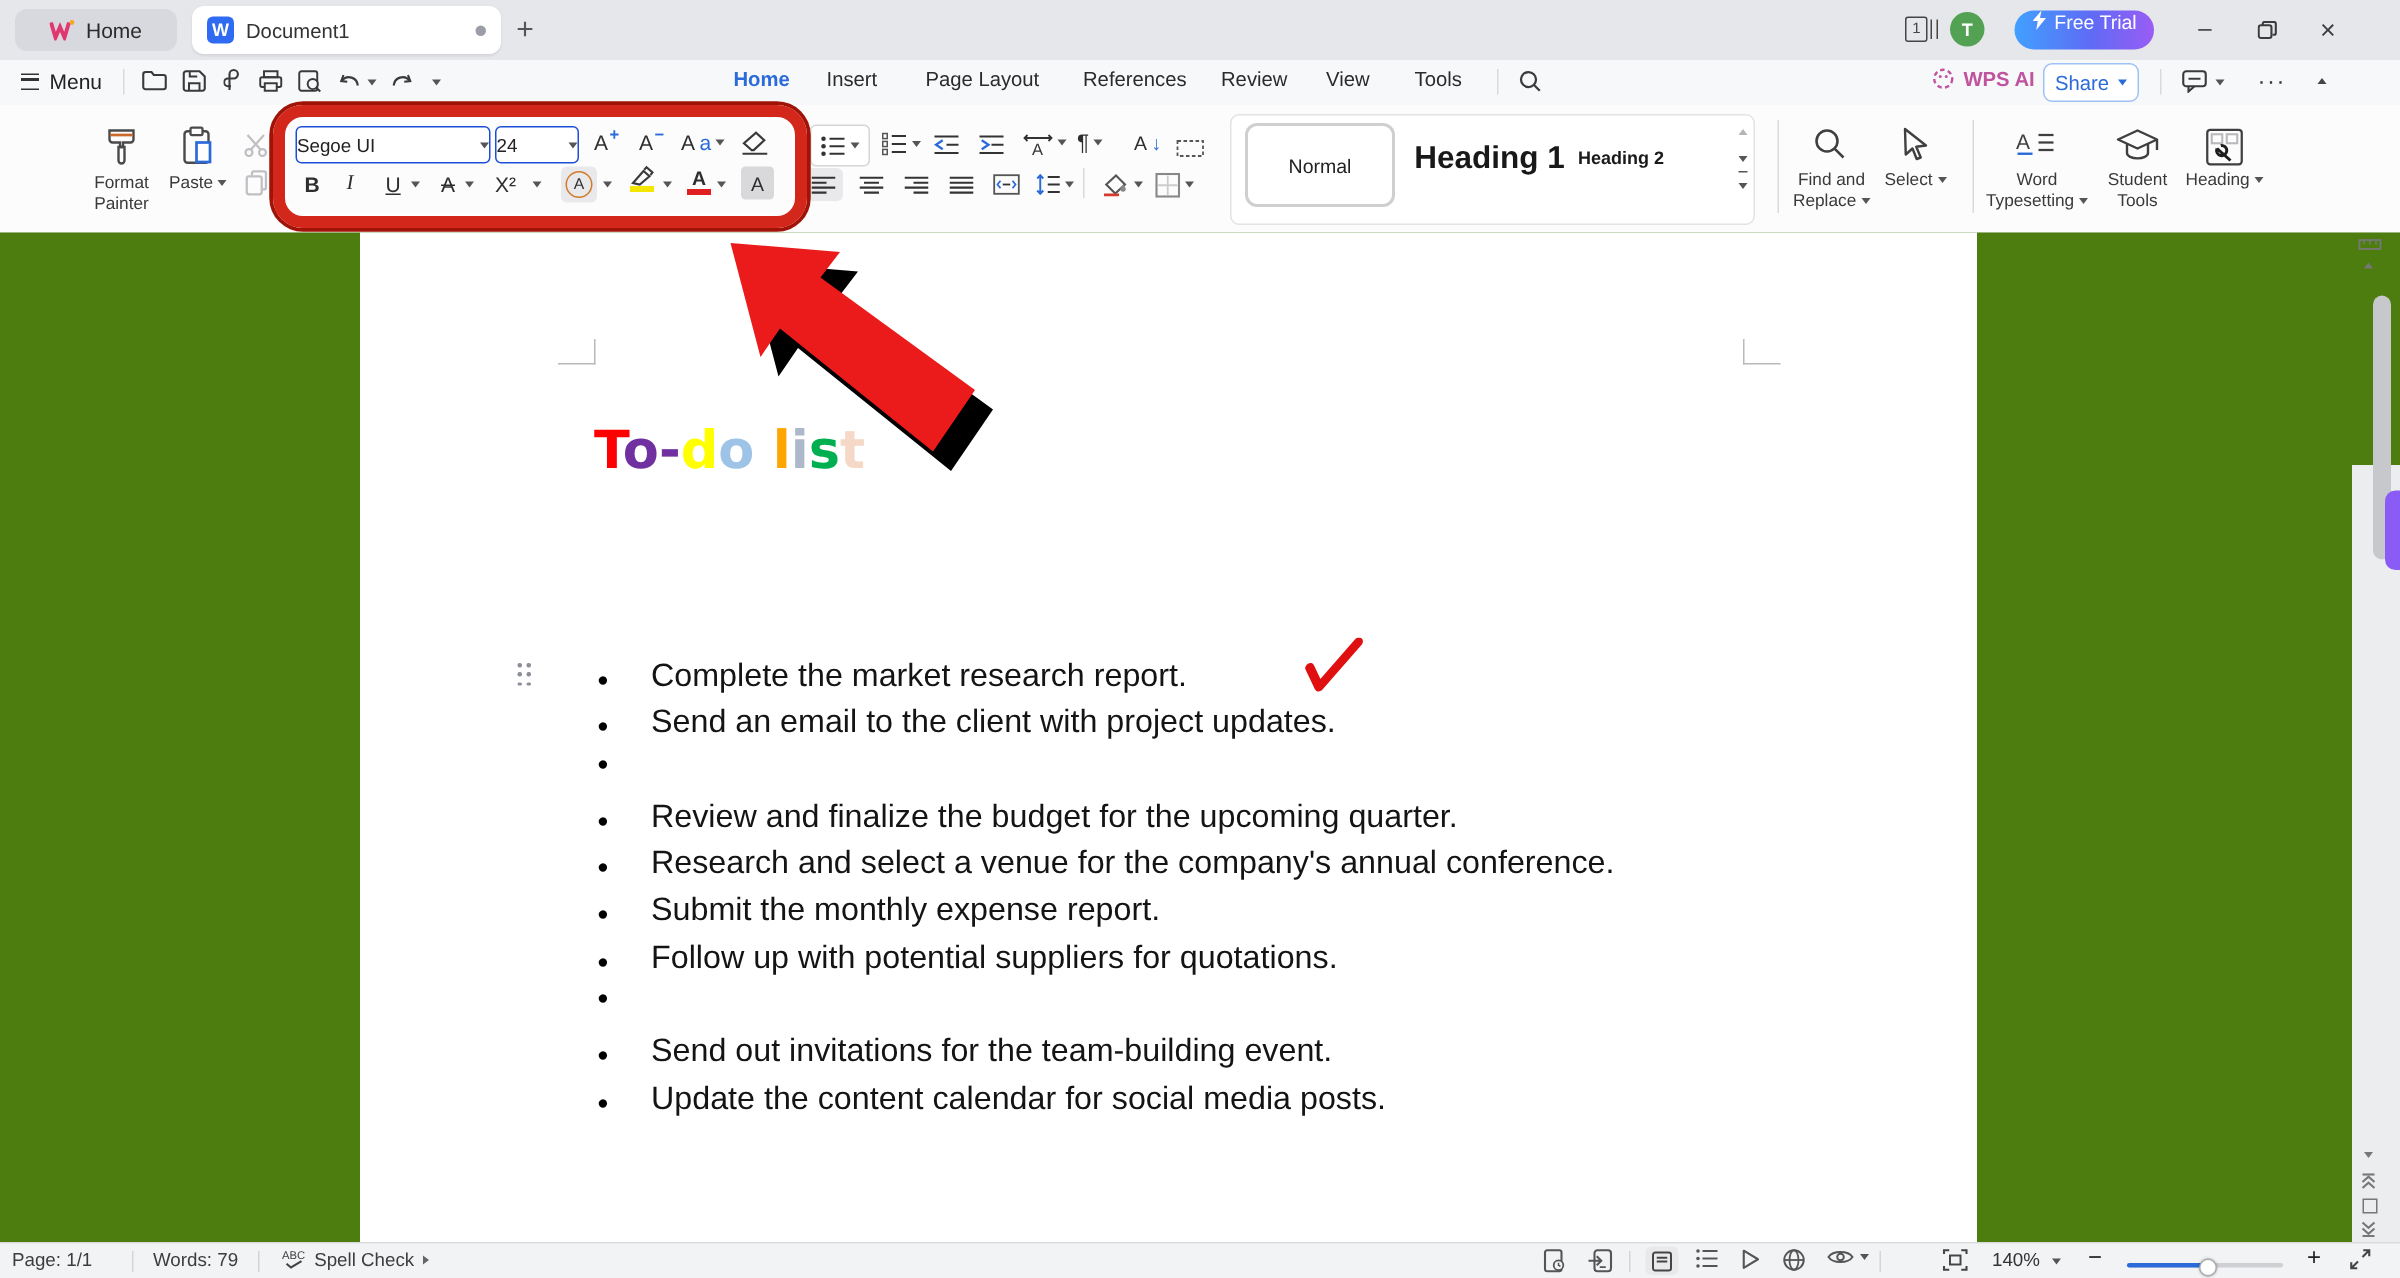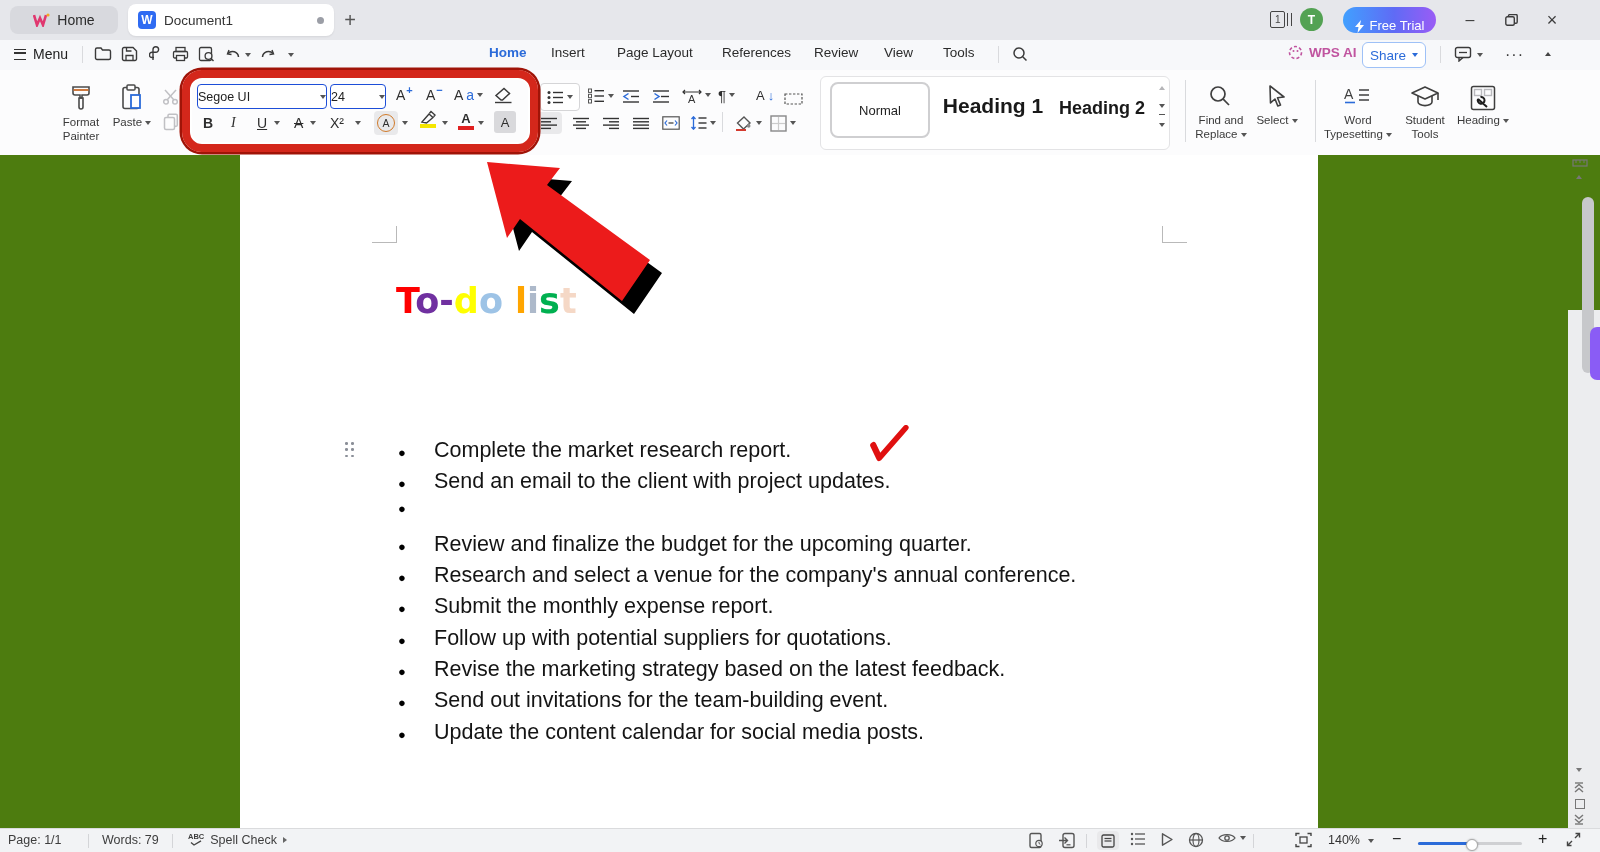--- a/index.html
+++ b/index.html
@@ -21,21 +21,21 @@
   .plusbtn{position:absolute;left:338px;top:8px;font-size:20px;color:#555;width:24px;height:24px;
            display:flex;align-items:center;justify-content:center}
   .wincount{position:absolute;left:1270px;top:10px;width:22px;height:18px;display:flex;gap:2px;align-items:center}
   .wincount .box{width:15px;height:15px;border:1.6px solid #454545;border-radius:2px;font-size:10px;
                  display:flex;align-items:center;justify-content:center;color:#454545}
   .wincount .bars{width:3px;height:13px;border-left:1.6px solid #454545;border-right:1.6px solid #454545}
   .avatar{position:absolute;left:1300px;top:8px;width:23px;height:23px;border-radius:50%;background:#53a253;
           color:#fff;font-size:12px;display:flex;align-items:center;justify-content:center;font-weight:bold}
   .freetrial{position:absolute;left:1343px;top:7px;width:93px;height:26px;border-radius:13px;
              background:linear-gradient(90deg,#41a0ff,#5f6bf5 55%,#9a5cf5);color:#fff;font-size:13px;
-             display:flex;align-items:flex-end;justify-content:center;gap:6px}
+             display:flex;align-items:flex-start;justify-content:center;gap:6px}
   .winbtn{position:absolute;top:5px;width:30px;height:30px;display:flex;align-items:center;justify-content:center;
           color:#3c3c3c;font-size:16px}
   
   .menurow{position:absolute;left:0;top:40px;width:1600px;height:30px;background:#f7f8fa}
   .menubtn{position:absolute;left:14px;top:46px;display:flex;align-items:center;gap:7px;font-size:14px;color:#222}
   .hamb{width:12px;height:9px;border-top:1.6px solid #333;border-bottom:1.6px solid #333;position:relative}
   .hamb:after{content:"";position:absolute;left:0;top:2.8px;width:12px;height:1.6px;background:#333}
   .vsep{position:absolute;width:1px;background:#d9dadd}
   .qicon{position:absolute;top:46px;width:20px;height:18px;color:#3a3a3a}
   .mtab{position:absolute;top:45px;font-size:13.5px;color:#2b2b2b}
@@ -54,21 +54,21 @@
   .combo{position:absolute;height:23px;border:1px solid #1d4ed8;border-radius:4px;background:#fff;
          display:flex;align-items:center;font-size:12.5px;color:#222;padding:0 0;justify-content:space-between}
   .fbtn{position:absolute;height:22px;display:flex;align-items:center;justify-content:center;gap:3px;
         font-size:14px;color:#2e2e2e}
   .sup{color:#2b6bd9;font-size:11px;position:relative;top:-5px;left:-2px;font-weight:bold}
   .stylepanel{position:absolute;left:820px;top:76px;width:348px;height:72px;border:1px solid #e3e3e5;
               border-radius:6px;background:#fff}
   .normalchip{position:absolute;left:830px;top:82px;width:96px;height:52px;border:2.5px solid #cfcfd1;
               border-radius:8px;display:flex;align-items:center;justify-content:center;font-size:13px;color:#222}
   .h1{position:absolute;left:938px;top:94px;width:110px;text-align:center;font-weight:bold;font-size:21px;color:#191919}
-  .h2{position:absolute;left:1052px;top:98px;width:100px;text-align:center;font-weight:bold;font-size:18px;color:#191919}
+  .h2{position:absolute;left:1052px;top:98px;width:100px;font-weight:bold;font-size:12px;color:#191919}
   .galbtn{position:absolute;left:1154px;width:16px;height:15px;display:flex;align-items:center;justify-content:center}
   .rib-ic{position:absolute;color:#333}
   .active-chip{background:#e9e9eb;border-radius:4px}
   
   .redbox{position:absolute;left:182px;top:70px;width:340px;height:66px;border:8px solid #d4271b;border-radius:20px;
           box-shadow:0 0 0 2.5px #a01408, inset 0 0 0 2px #ffffff;z-index:40}
   
   .docarea{position:absolute;left:0;top:155px;width:1600px;height:673px;background:#4d7c0f}
   .page{position:absolute;left:240px;top:0;width:1078px;height:673px;background:#fff}
   .cmark{position:absolute;width:24px;height:16px}
@@ -558,21 +558,20 @@
       <li>
           <span class="bul">●</span>
           <span>Submit the monthly expense report.</span>
         </li>
       <li>
           <span class="bul">●</span>
           <span>Follow up with potential suppliers for quotations.</span>
         </li>
       <li>
           <span class="bul">●</span>
-          <span>Revise the marketing strategy based on the latest feedback.</span>
         </li>
       <li>
           <span class="bul">●</span>
           <span>Send out invitations for the team-building event.</span>
         </li>
       <li>
           <span class="bul">●</span>
           <span>Update the content calendar for social media posts.</span>
         </li>
     </ul>
@@ -614,21 +613,21 @@
   <polygon points="47,14 120,20 107,37 210,112 182,153 80,71 67,90" fill="#ec1b1b"></polygon>
 </svg>
 
 <div class="statusbar">
   <span class="sitem" style="left:8px">Page: 1/1</span>
   <span class="ssep" style="left:88px"></span>
   <span class="sitem" style="left:102px">Words: 79</span>
   <span class="ssep" style="left:172px"></span>
   <div class="sitem" style="left:188px;display:flex;align-items:center;gap:6px">
     <span style="display:inline-flex;flex-direction:column;align-items:center;line-height:6px">
-      <span style="font-size:7.5px;font-weight:bold">ABC</span>
+      <span style="font-size:7.5px;font-weight:normal">ABC</span>
       <svg width="12" height="6" viewBox="0 0 12 6">
           <path d="M1 2.5 L4 5 L11 0.8" fill="none" stroke="#444" stroke-width="1.4"></path>
         </svg>
     </span>
     <span>Spell Check</span>
     <span style="display:inline-block;width:0;height:0;border-top:3.5px solid transparent;border-bottom:3.5px solid transparent;border-left:4px solid #666"></span>
   </div>
 
   <div class="sic" style="left:1028px">
     <svg width="16" height="17" viewBox="0 0 16 17">

